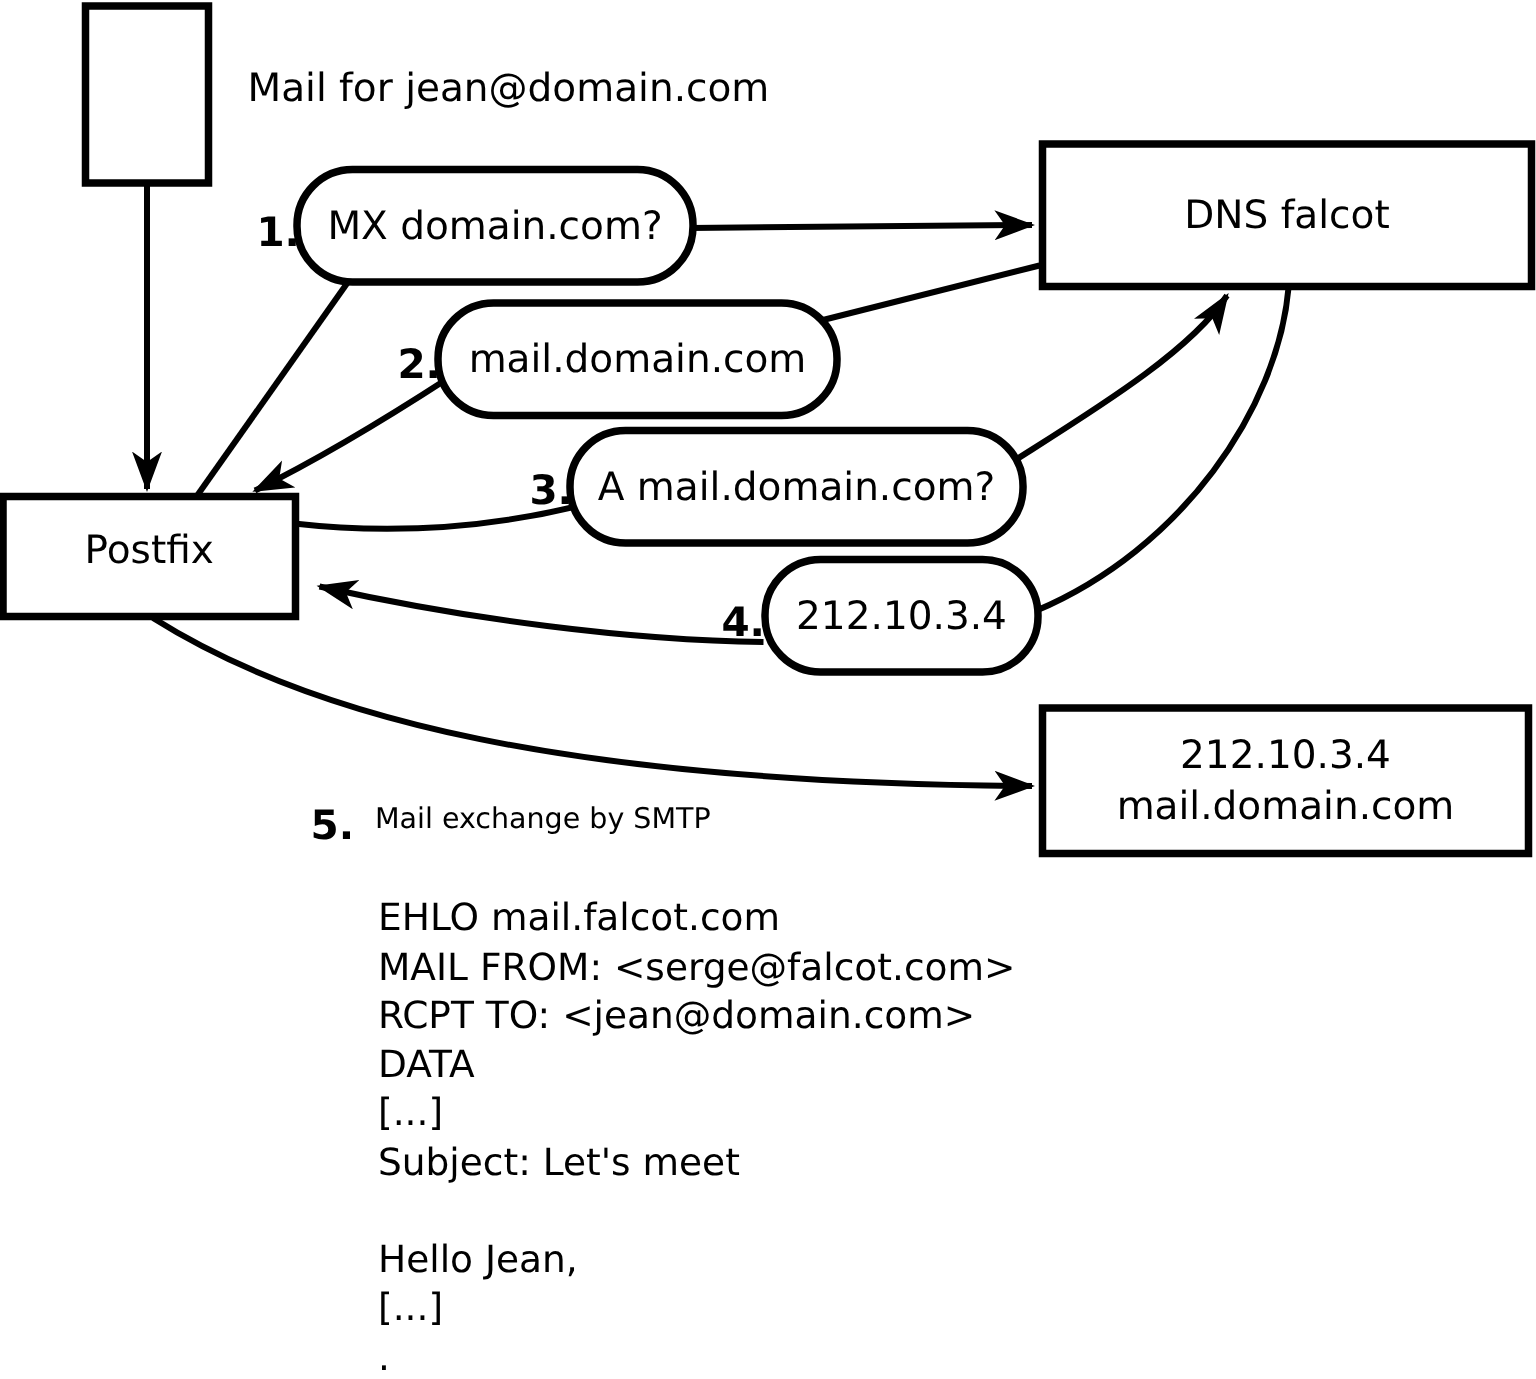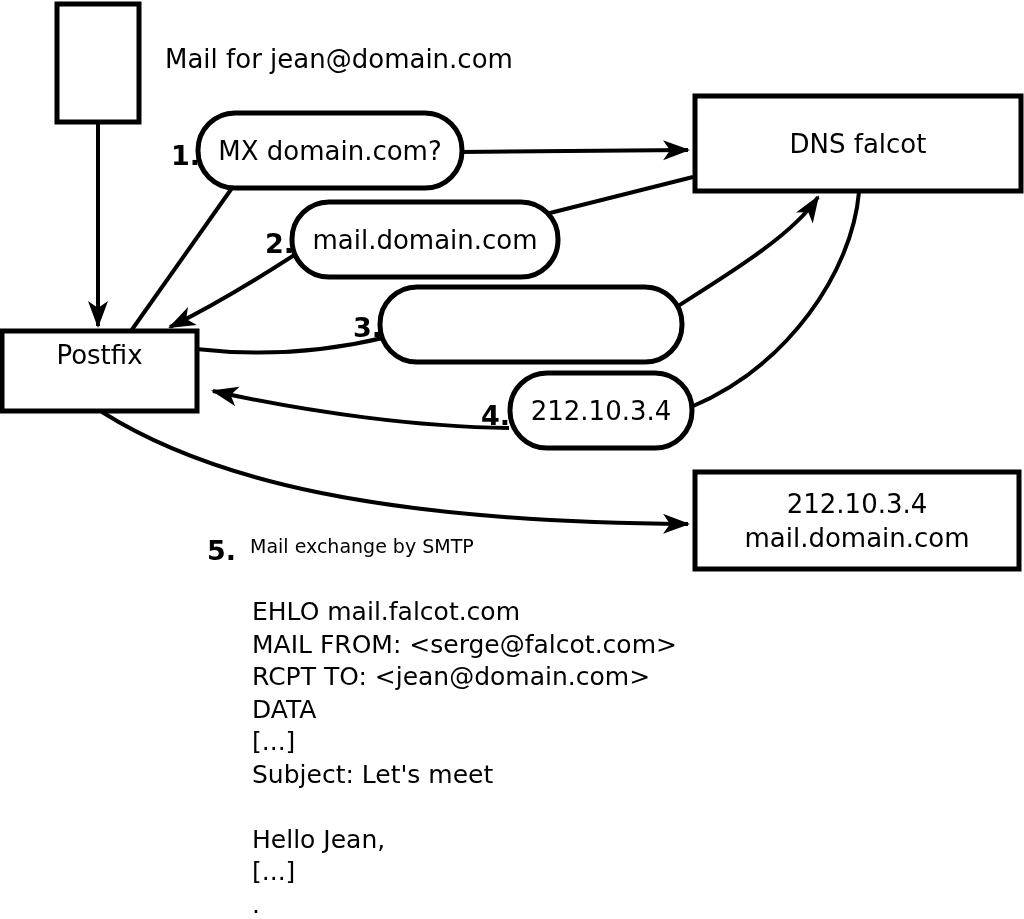--- a/index.html
+++ b/index.html
@@ -62,29 +62,30 @@
       <rect x="292" y="202" width="266" height="75" rx="37" ry="37"></rect>
       <rect x="380" y="287" width="302" height="75" rx="37" ry="37"></rect>
       <rect x="510" y="373" width="182" height="75" rx="37" ry="37"></rect>
     </g>
   </svg>
 
   <div class="lbl note" style="left:165px;top:44px;">Mail for jean@domain.com</div>
 
   <div class="lbl center-box node-label" style="left:695px;top:96px;width:326px;height:95px;">DNS falcot</div>
 
-  <div class="lbl center-box node-label" style="left:2px;top:315px;width:195px;height:80px;">Postfix</div>
+  <div class="lbl center-box node-label" style="left:2px;top:327px;width:195px;height:80px;">Postfix</div>
 
   <div class="lbl center-box node-label" style="left:695px;top:472px;width:324px;height:97px;flex-direction:column;">
     <div>212.10.3.4</div>
     <div>mail.domain.com</div>
   </div>
 
   <div class="lbl center-box pill-label" style="left:198px;top:113px;width:264px;height:75px;">MX domain.com?</div>
   <div class="lbl center-box pill-label" style="left:292px;top:202px;width:266px;height:75px;">mail.domain.com</div>
+  <div class="lbl center-box pill-label" style="left:380px;top:287px;width:302px;height:75px;">A mail.domain.com?</div>
   <div class="lbl center-box pill-label" style="left:510px;top:373px;width:182px;height:75px;">212.10.3.4</div>
 
   <div class="lbl num" style="left:138px;top:140px;width:62px;">1.</div>
   <div class="lbl num" style="left:232px;top:228px;width:62px;">2.</div>
   <div class="lbl num" style="left:320px;top:312px;width:62px;">3.</div>
   <div class="lbl num" style="left:448px;top:400px;width:62px;">4.</div>
 
   <div class="lbl step5-row" style="left:207px;top:535px;">
     <div class="step5-num">5.</div>
     <div class="step5-text">Mail exchange by SMTP</div>

